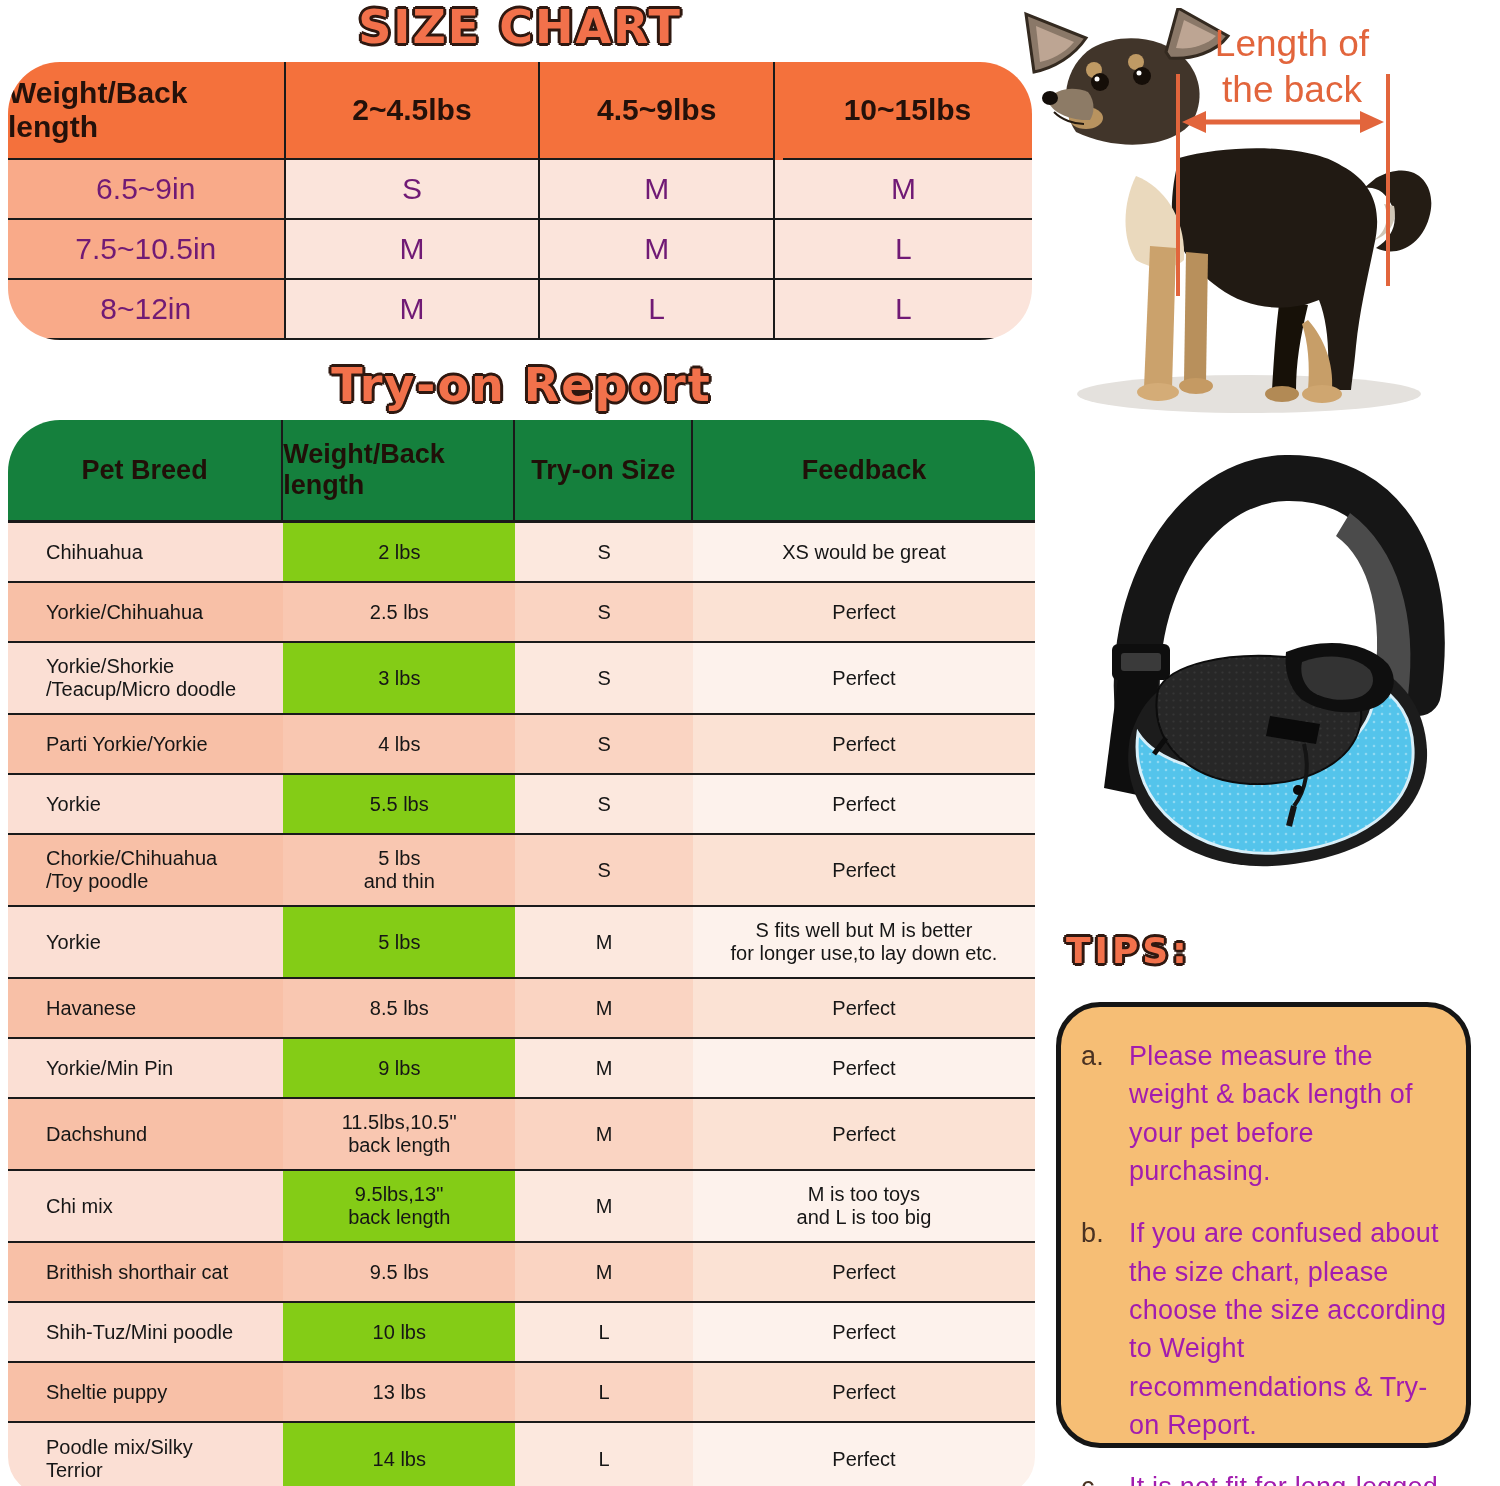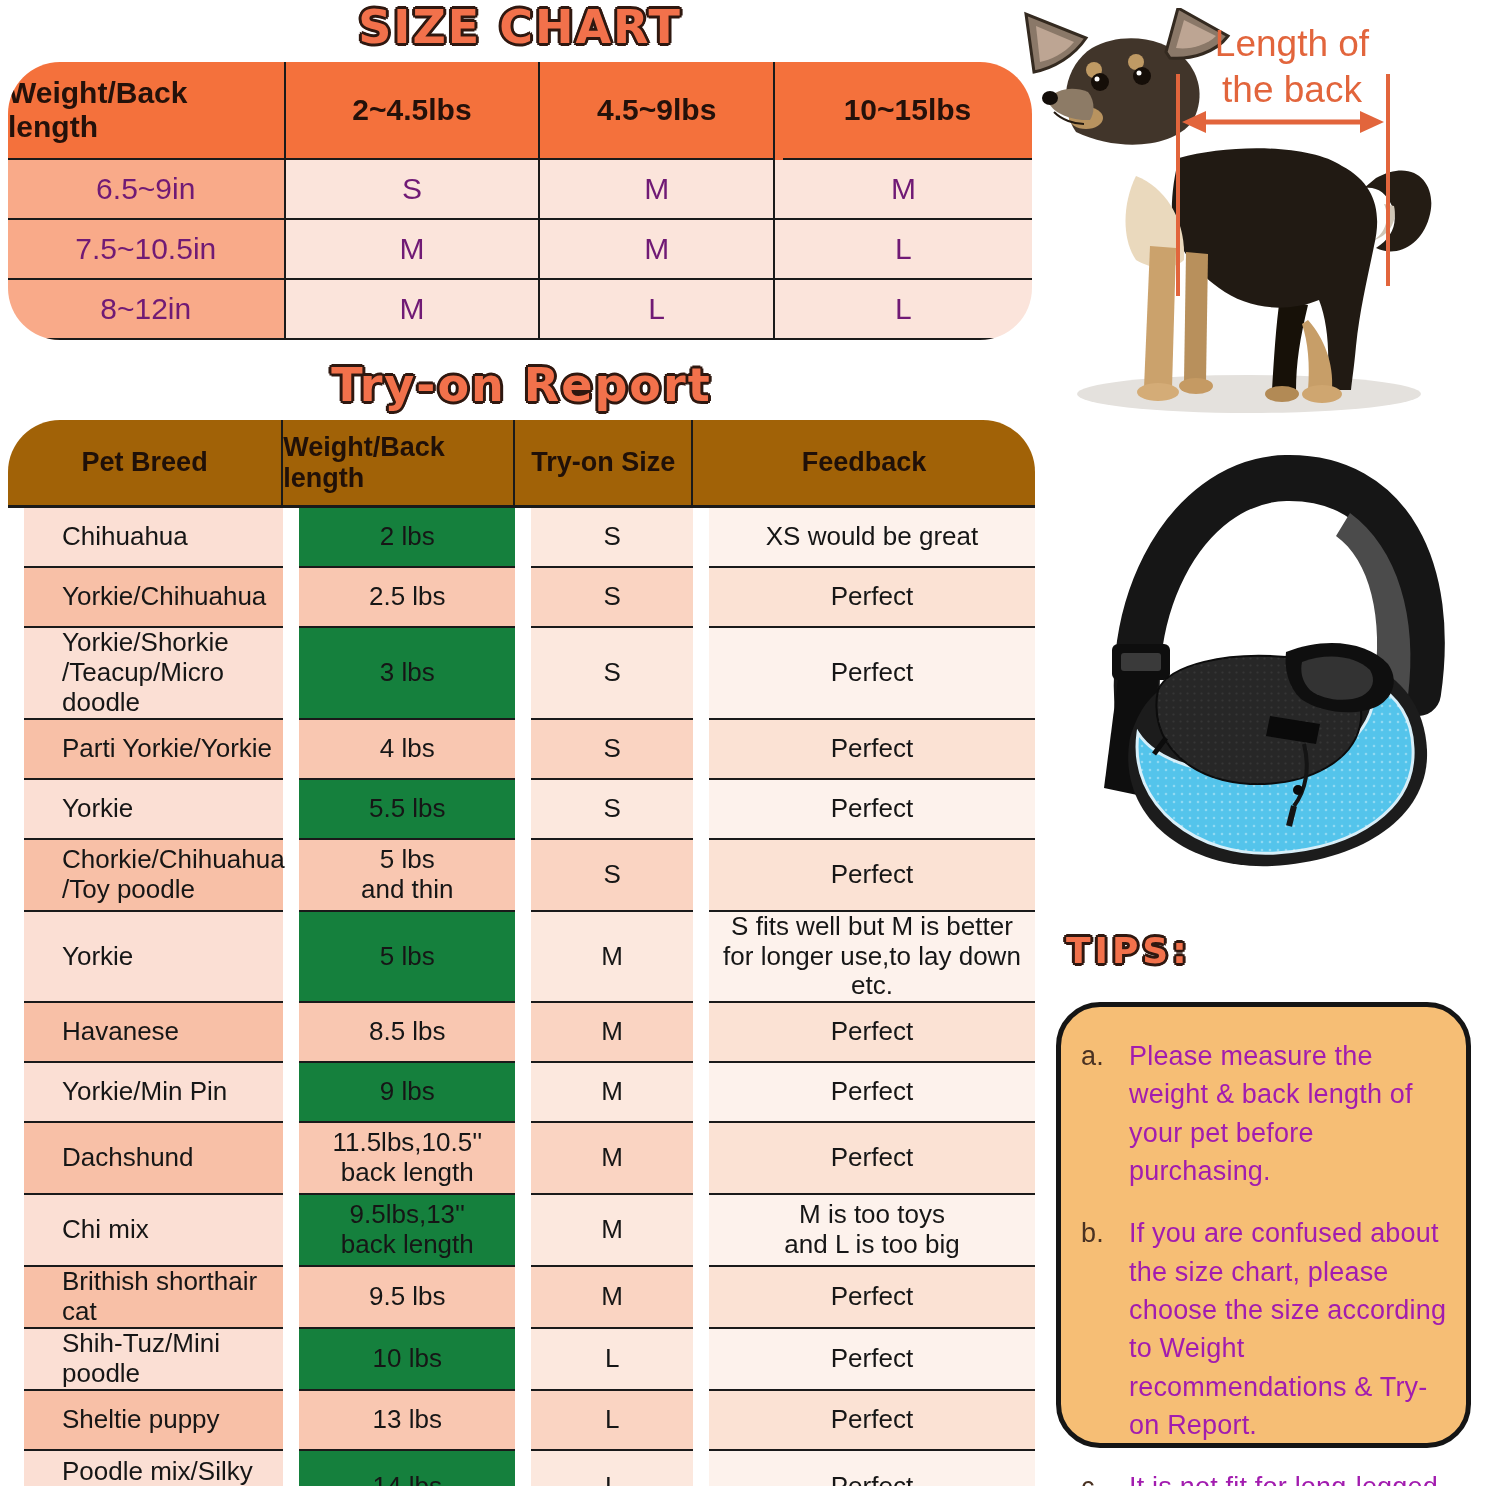--- a/index.html
+++ b/index.html
@@ -26,31 +26,31 @@
   .sc-row{height:60px;}
   .sc-cell{display:flex;align-items:center;justify-content:center;font-size:30px;color:#701a75;
     border-right:2px solid #1a1a1a;border-bottom:2px solid #1a1a1a;box-sizing:border-box;}
   .sc-cell:last-child{border-right:none;}
   .sc-label{background:#f9aa89;}
   .sc-val{background:#fbe4db;}
 
   
   .t-table{position:absolute;left:8px;top:420px;width:1027px;border-radius:52px 52px 38px 38px;overflow:hidden;}
   .t-header,.t-row{display:grid;grid-template-columns:26.8% 22.6% 17.3% 33.3%;}
-  .t-header{height:88px;background:#a16207;}
+  .t-header{height:103px;background:#15803d;}
   .t-hcell{display:flex;align-items:center;justify-content:center;font-weight:bold;font-size:27px;
     color:#201008;border-right:2px solid #1a1a1a;border-bottom:3px solid #1a1a1a;box-sizing:border-box;}
   .t-hcell:last-child{border-right:none;}
   .t-row{min-height:60px;}
   .t-row.tall{min-height:72px;}
-  .t-cell{display:flex;align-items:center;justify-content:center;font-size:26px;color:#161616;
-    white-space:pre-line;text-align:center;line-height:1.15;border-bottom:2px solid #1a1a1a;box-sizing:border-box;margin-left:16px;}
+  .t-cell{display:flex;align-items:center;justify-content:center;font-size:20px;color:#161616;
+    white-space:pre-line;text-align:center;line-height:1.15;border-bottom:2px solid #1a1a1a;box-sizing:border-box;}
   .t-row:last-child .t-cell{border-bottom:none;}
   .t-cell.breed{justify-content:flex-start;text-align:left;padding-left:38px;}
-  .t-row.light .c1{background:#fbdfd4}.t-row.light .c2{background:#15803d}
+  .t-row.light .c1{background:#fbdfd4}.t-row.light .c2{background:#84cc16}
   .t-row.light .c3{background:#fce8de}.t-row.light .c4{background:#fdf2ec}
   .t-row.dark .c1{background:#f8c0a7}.t-row.dark .c2{background:#f9c7b1}
   .t-row.dark .c3{background:#fad4c2}.t-row.dark .c4{background:#fbe2d4}
 
   
   .dog-fig{position:absolute;left:1024px;top:8px;width:440px;height:408px;}
   .bag-fig{position:absolute;left:1058px;top:438px;width:404px;height:452px;}
 
   
   .tips-box{position:absolute;left:1056px;top:1002px;width:415px;height:446px;background:#f6be75;

